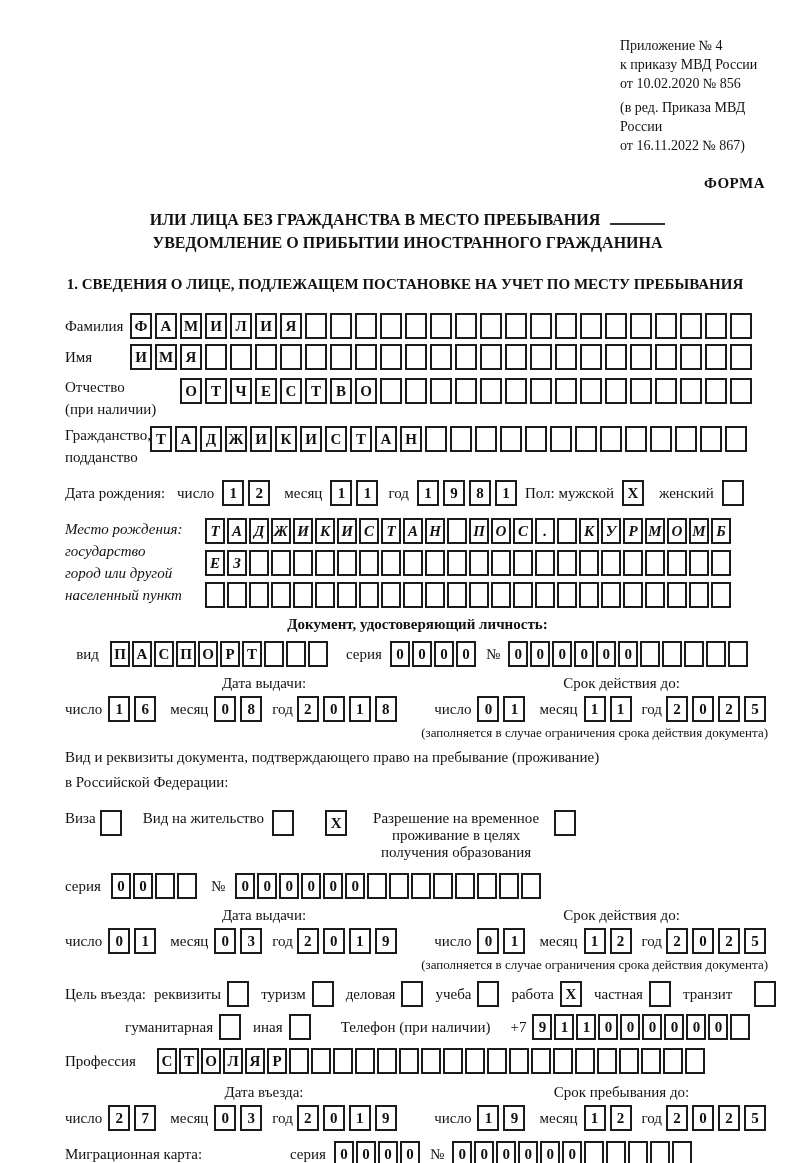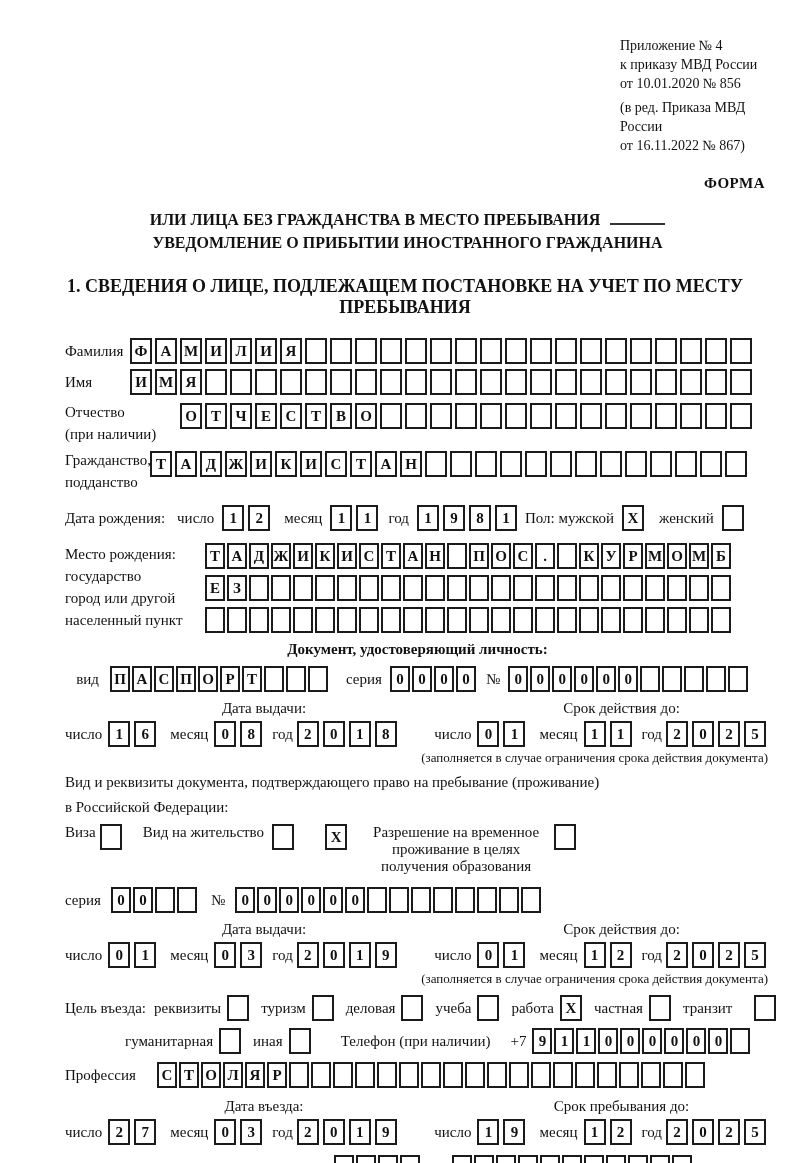--- a/index.html
+++ b/index.html
@@ -8,21 +8,21 @@
     width:800px; height:1163px; overflow:hidden; position:relative;
     font-family:"Liberation Serif","DejaVu Serif",serif;
     color:#111; font-size:15px;
     padding:36px 30px 10px 65px;
   }
   .appendix { margin-left:555px; font-size:14px; line-height:19px; }
   .appendix .gap { margin-top:5px; }
   .forma { text-align:right; font-weight:bold; font-size:15px; margin-top:20px; padding-right:5px; letter-spacing:.5px; }
   .title { text-align:center; font-weight:bold; font-size:16px; line-height:23px; margin-top:16px; margin-left:-20px; }
   .blank-line { display:inline-block; width:55px; border-bottom:2px solid #333; height:14px; margin-left:10px; }
-  .section-heading { text-align:center; font-weight:bold; font-size:18px; margin-top:22px; margin-left:-25px; }
+  .section-heading { text-align:center; font-weight:bold; font-size:15px; margin-top:22px; margin-left:-25px; }
 
   .row { display:flex; align-items:center; }
   .lbl { white-space:nowrap; }
   .boxes { display:inline-flex; }
   .cell {
     display:inline-flex; align-items:center; justify-content:center;
     width:22px; height:26px; border:2px solid #1b1b1b; margin-right:3px;
     font-size:15px; font-weight:600; background:#fff;
   }
   .t .cell { width:20px; margin-right:2px; }  
@@ -47,21 +47,21 @@
   .chk { margin-left:8px; }
   .purpose-pair { display:flex; align-items:center; margin-right:9px; }
   .purpose-pair .lbl { margin-right:6px; }
 </style>
 </head>
 <body>
 
 <div class="appendix">
   <div>Приложение № 4</div>
   <div>к приказу МВД России</div>
-  <div>от 10.01.2020 № 856</div>
+  <div>от 10.02.2020 № 856</div>
   <div class="gap">(в ред. Приказа МВД России</div>
   <div>от 16.11.2022 № 867)</div>
 </div>
 <div class="forma">ФОРМА</div>
 
 <div class="title">
   <div><span>ИЛИ ЛИЦА БЕЗ ГРАЖДАНСТВА В МЕСТО ПРЕБЫВАНИЯ</span><span class="blank-line"></span></div>
   <div>УВЕДОМЛЕНИЕ О ПРИБЫТИИ ИНОСТРАННОГО ГРАЖДАНИНА</div>
 </div>
 
@@ -215,21 +215,21 @@
   <span class="lbl" style="margin-left:4px;">Пол: мужской</span>
   <span class="boxes chk">
       <span class="cell">X</span>
     </span>
   <span class="lbl" style="margin-left:12px;">женский</span>
   <span class="boxes chk">
       <span class="cell"></span>
     </span>
 </div>
 
-<div class="row" style="margin-top:12px; align-items:flex-start;">
+<div class="row" style="margin-top:12px; align-items:flex-start;font-style:italic;">
   <span class="label-col" style="width:140px;">
     <div>Место рождения:</div>
     <div>государство</div>
     <div>город или другой</div>
     <div>населенный пункт</div>
   </span>
   <span class="boxrows">
     <div class="row-b boxes t">
         <span class="cell">Т</span>
         <span class="cell">А</span>
@@ -392,21 +392,21 @@
         <span class="cell">2</span>
         <span class="cell">5</span>
       </span>
   </div>
 </div>
 <div class="note">(заполняется в случае ограничения срока действия документа)</div>
 
 <div style="margin-top:8px;">Вид и реквизиты документа, подтверждающего право на пребывание (проживание)</div>
 <div style="margin-top:8px;">в Российской Федерации:</div>
 
-<div class="row" style="margin-top:8px; align-items:flex-start;">
+<div class="row" style="margin-top:19px; align-items:flex-start;">
   <span class="opt">
     <span class="txt">Виза</span>
     <span class="boxes chk" style="margin-left:4px;">
         <span class="cell"></span>
       </span>
   </span>
   <span class="opt" style="margin-left:18px;">
     <span class="txt">Вид на жительство</span>
     <span class="boxes chk">
         <span class="cell"></span>

